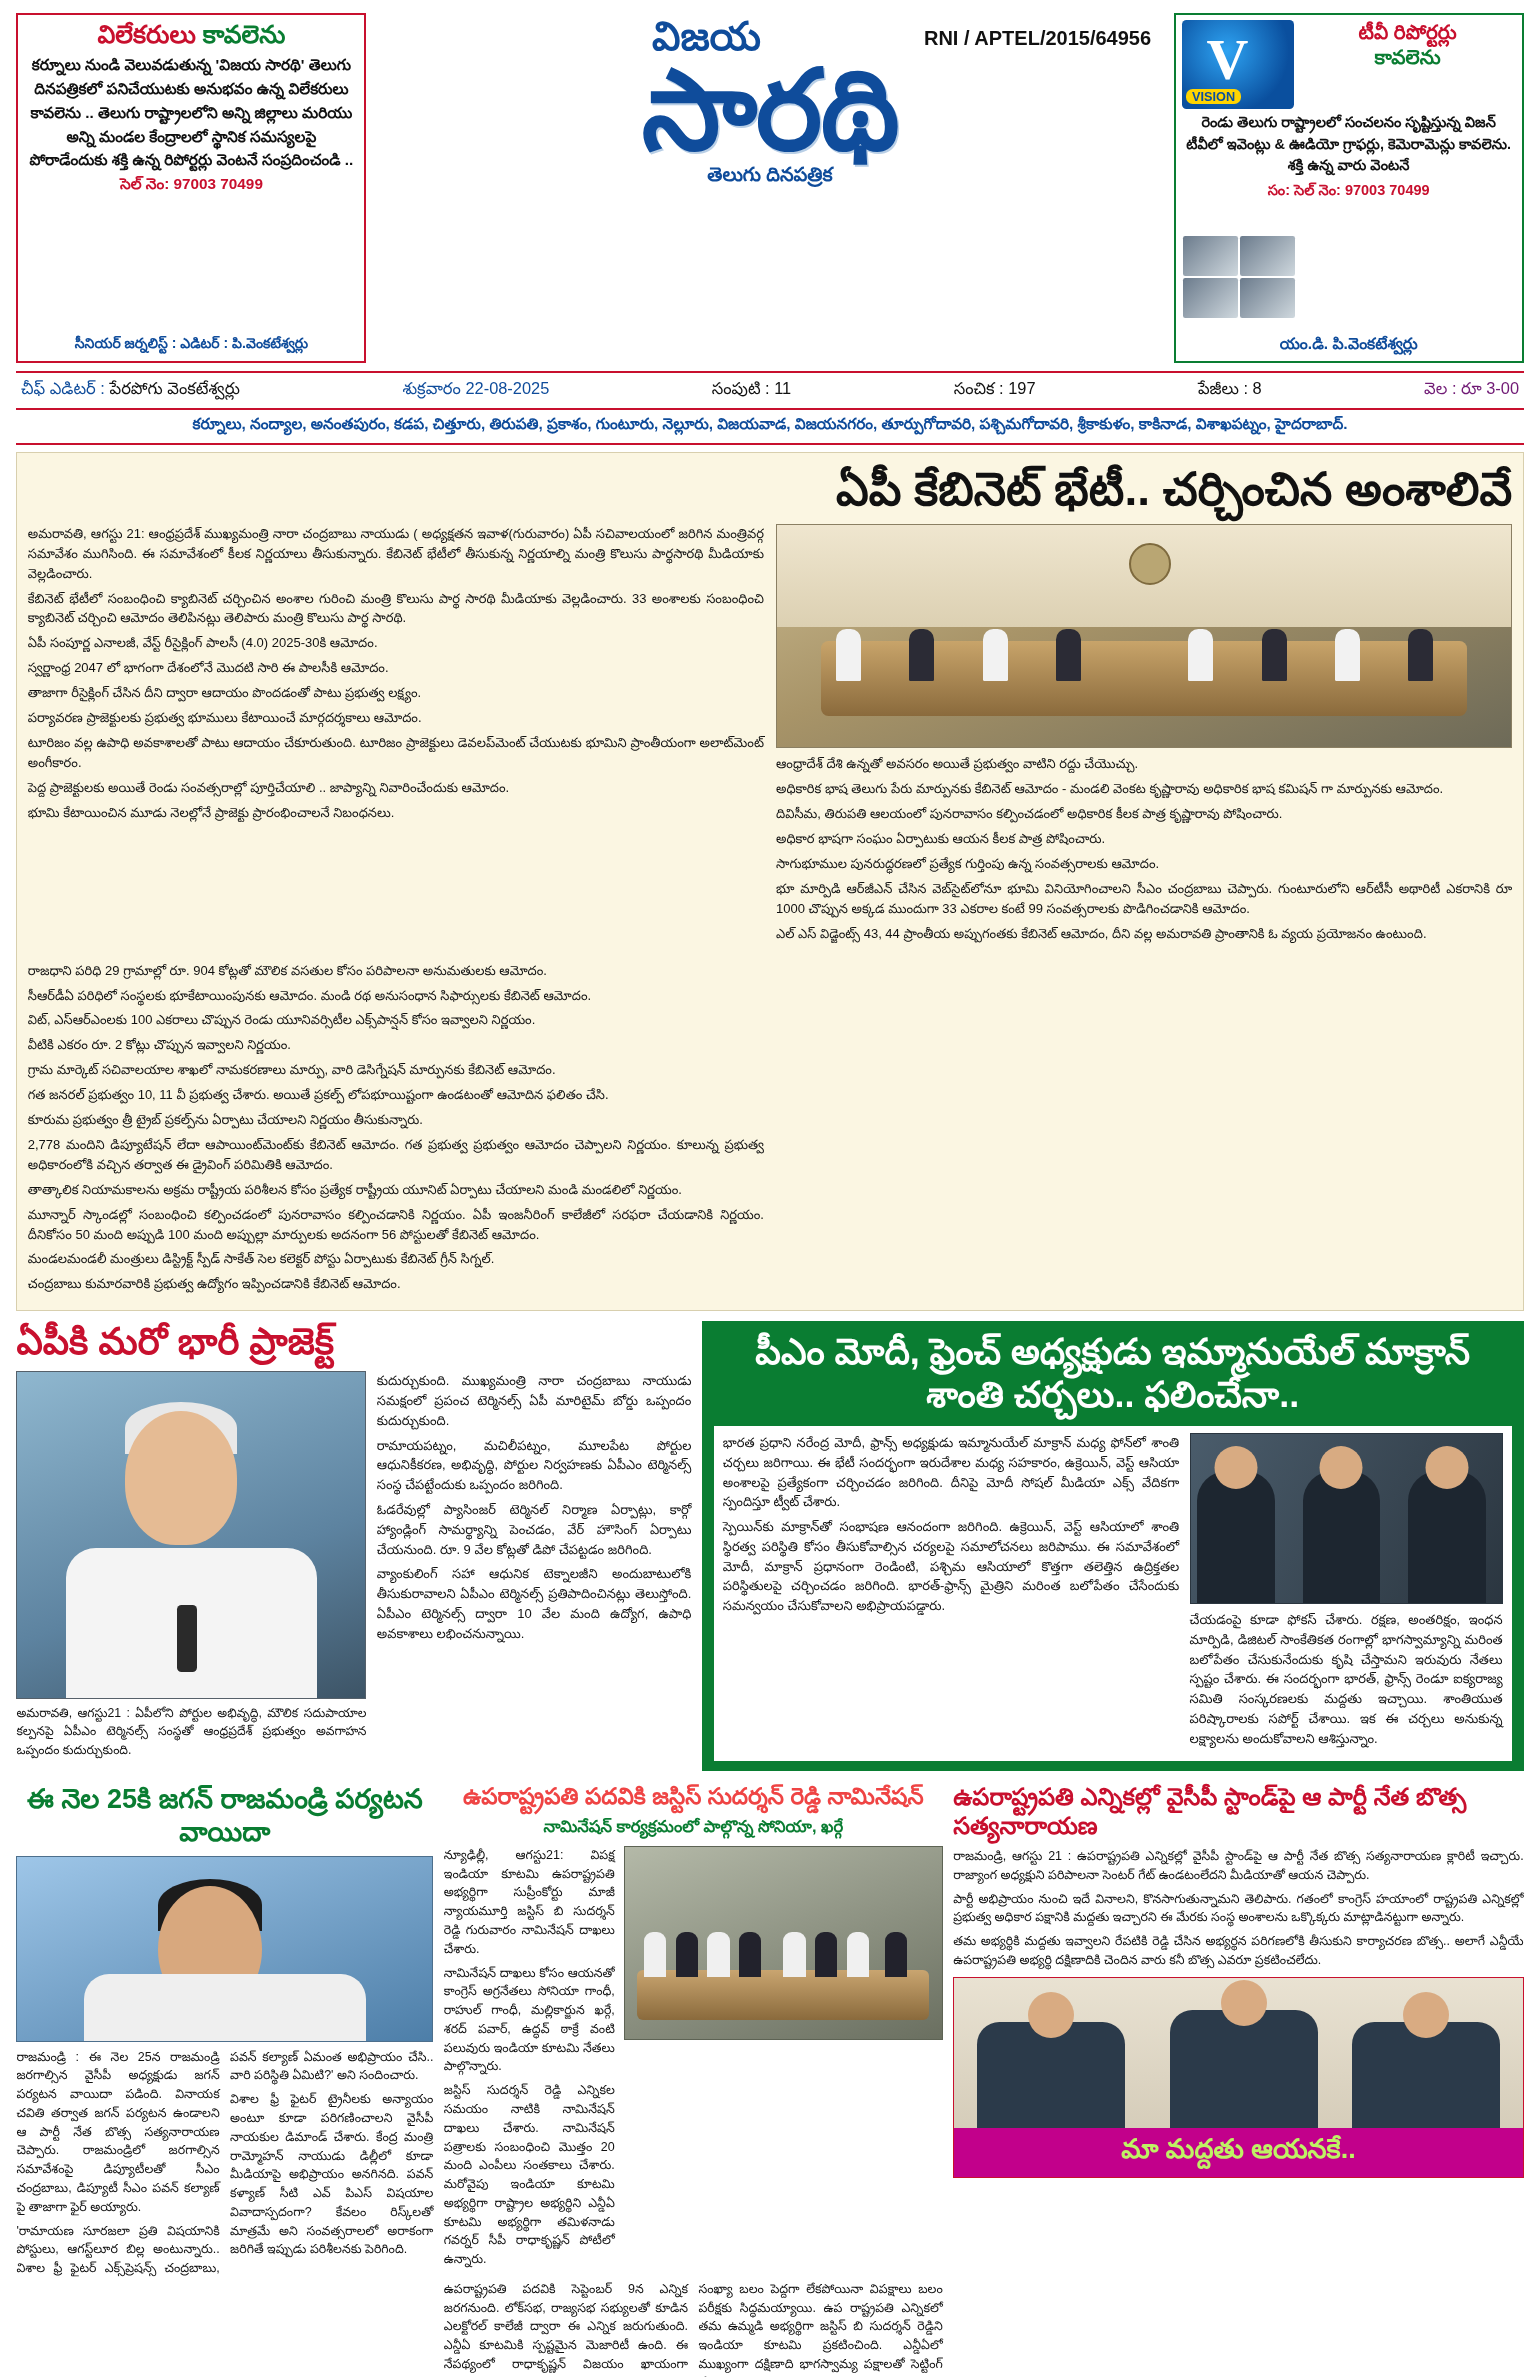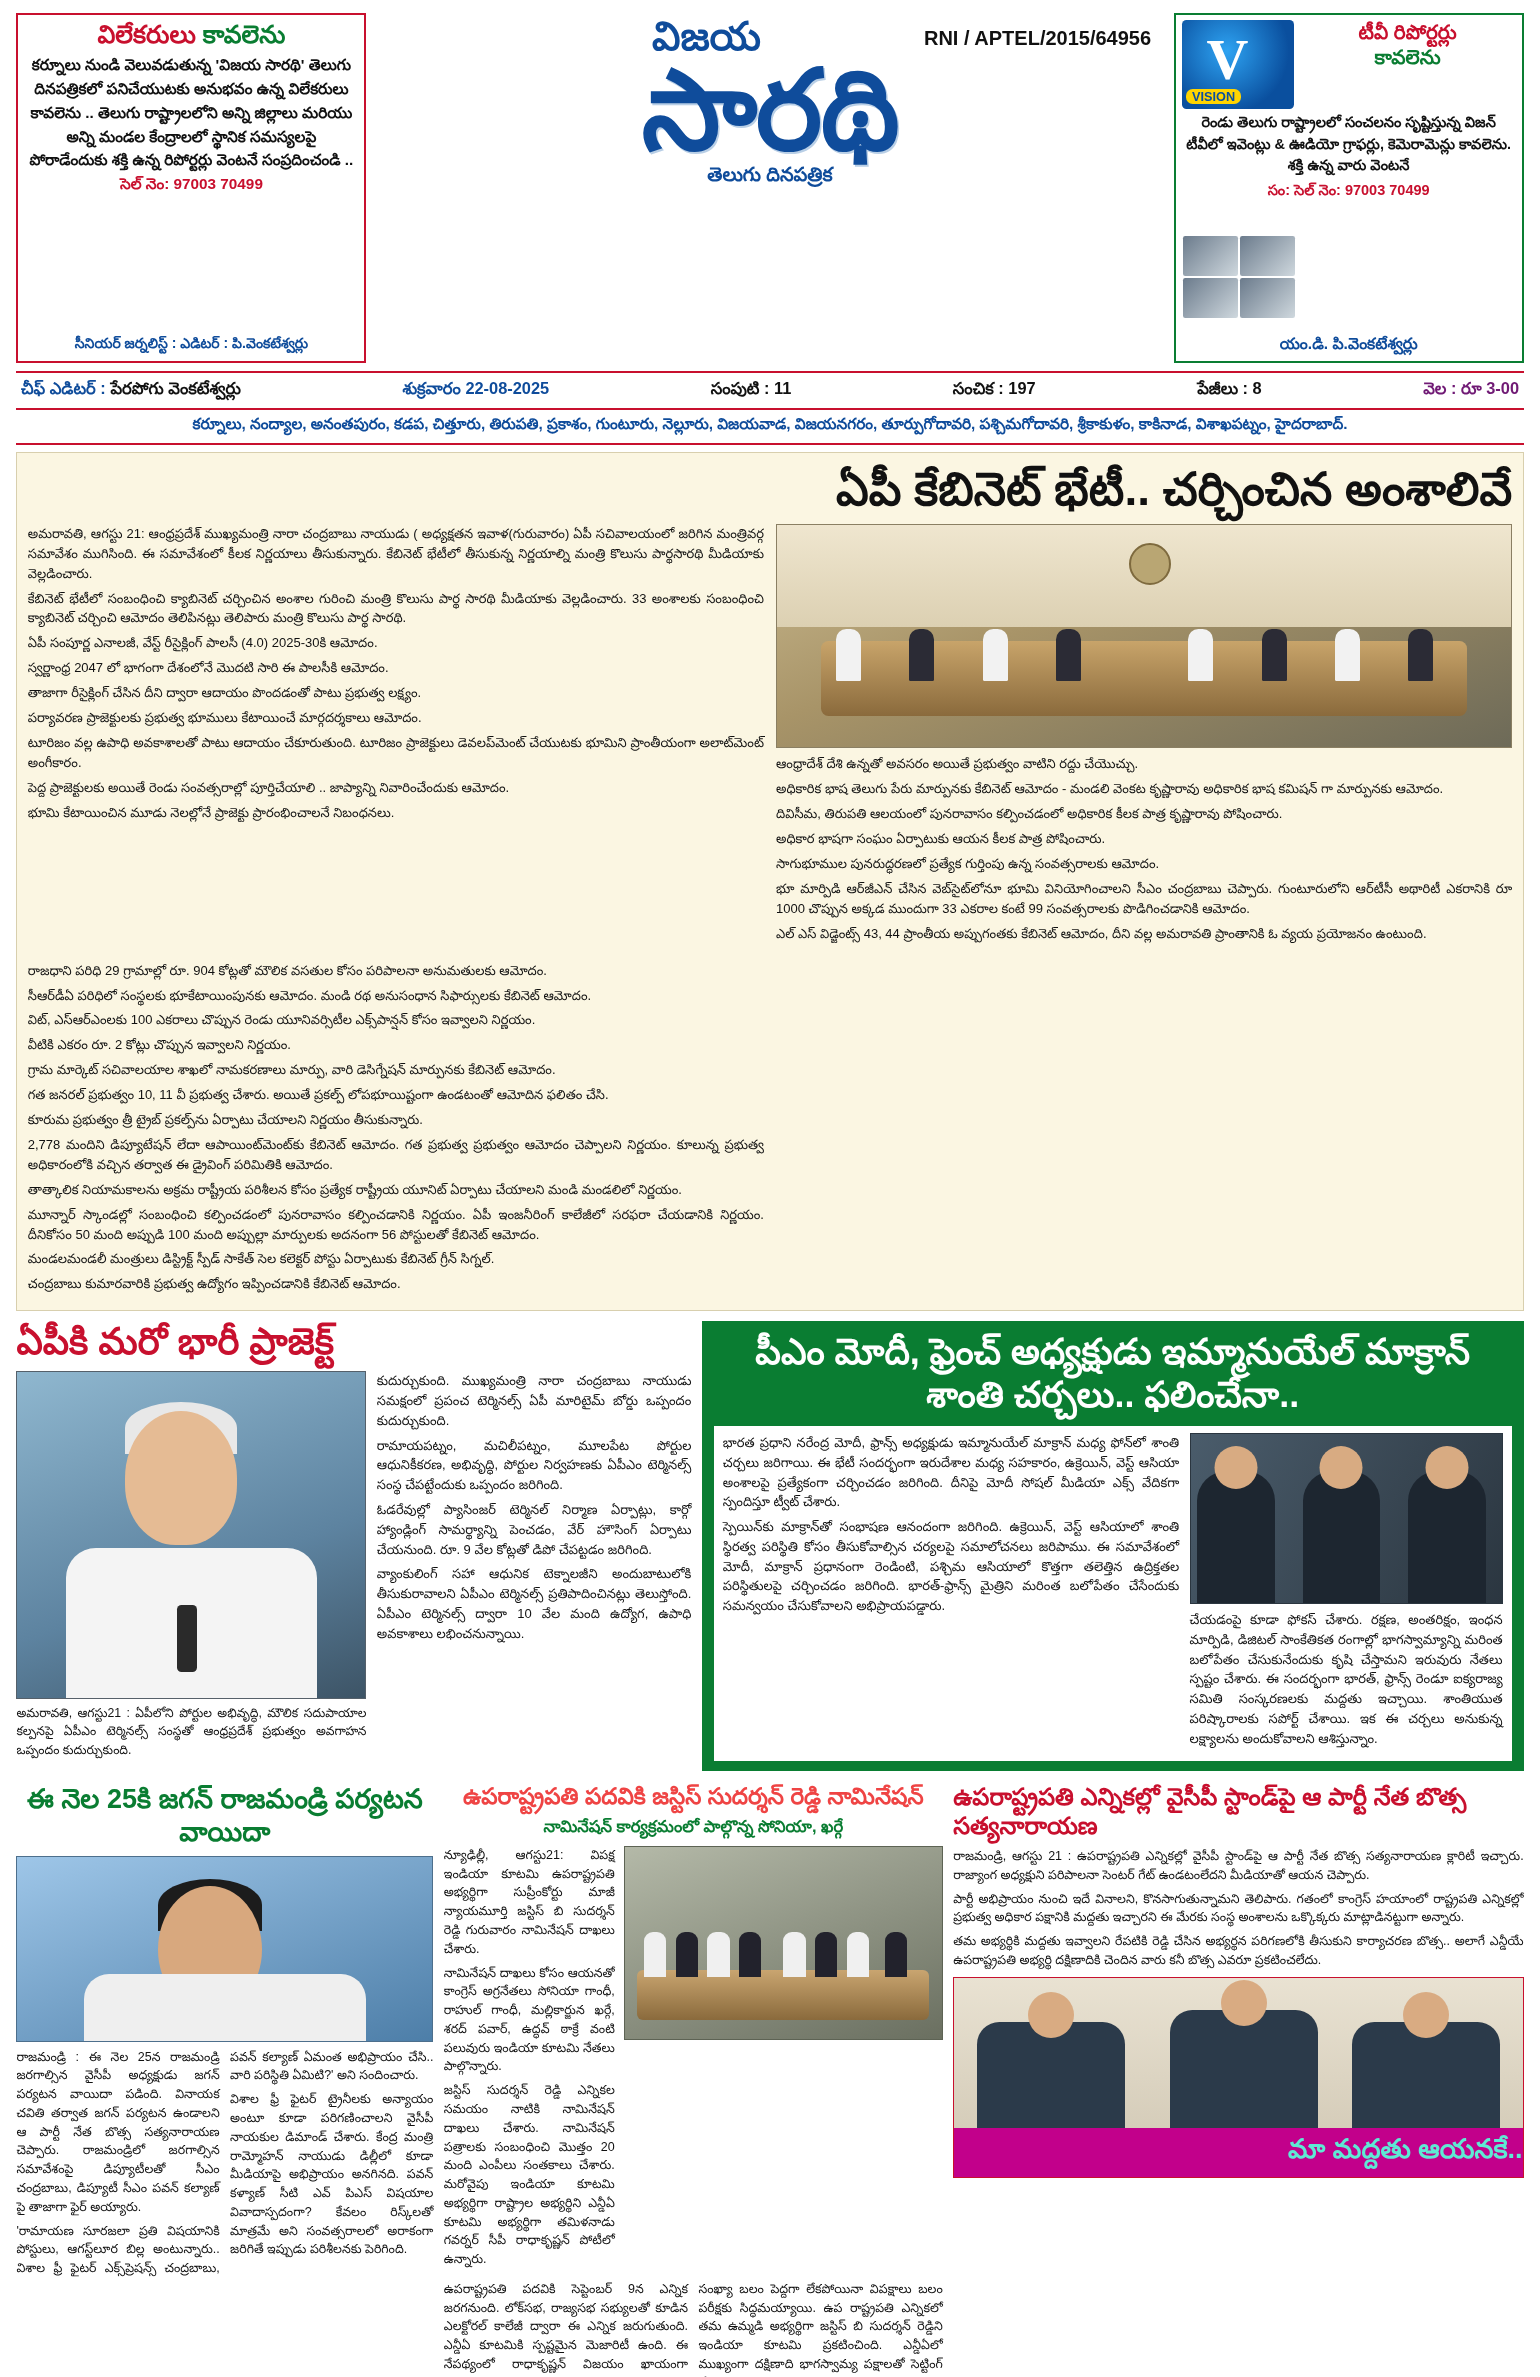--- a/index.html
+++ b/index.html
@@ -156,21 +156,21 @@
   
   .infobar {
     margin-top: 7.5px;
     border-top: 2.2px solid #c8102e;
     border-bottom: 2.2px solid #c8102e;
     padding: 6px 4.5px;
     display:flex;
     align-items:center;
     justify-content: space-between;
     font-size: 16.4px;
-    font-weight: bold;
+    font-weight: normal;
     color:#111;
   }
   .infobar .seg { white-space: nowrap; }
   .infobar .blue { color:#0f4c9b; }
   .infobar .red { color:#701a75; }
 
   .editionbar {
     padding: 5.2px 4.5px 6.7px 4.5px;
     font-size: 15.3px;
     font-weight:bold;
@@ -335,21 +335,21 @@
     border:1.5px solid #c8102e;
     height: 201px;
     position: relative;
     overflow: hidden;
     background: linear-gradient(#e9e2d2,#cfc6b2);
   }
   .adbox .man { position:absolute; bottom:0; width:26%; height:78%; background:#2b3a4a; border-radius:22.4px 22.4px 0 0; }
   .adbox .man i { position:absolute; left:50%; top:-30px; transform:translateX(-50%); width:46px; height:46px; border-radius:50%; background:#d9ab82; }
   .adbox .band {
     position:absolute; left:0; bottom:0; width:100%; padding:6px 0;
-    background:#c2008b; color:#5eead4; font-size:27px; font-weight:bold; text-align:right;
+    background:#c2008b; color:#bef264; font-size:27px; font-weight:bold; text-align:center;
   }
 </style>
 </head>
 <body>
 
 <div class="page">
 
   <div class="masthead">
 
     <div class="mh-left">

